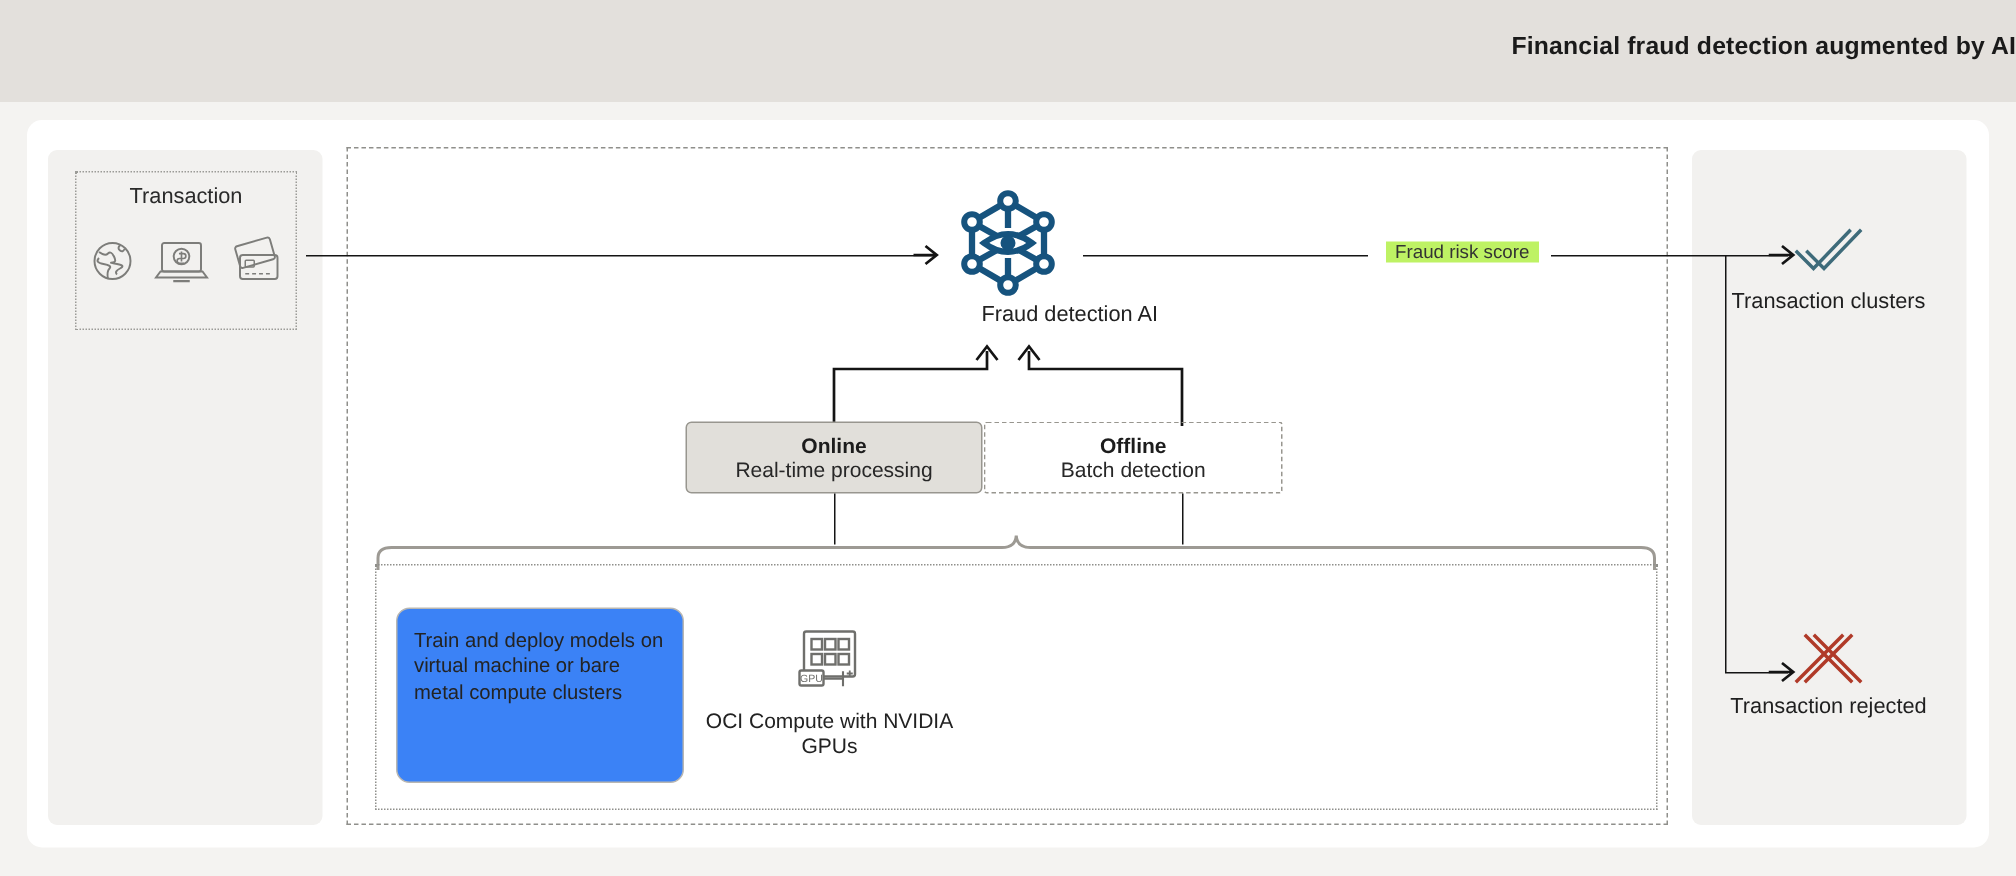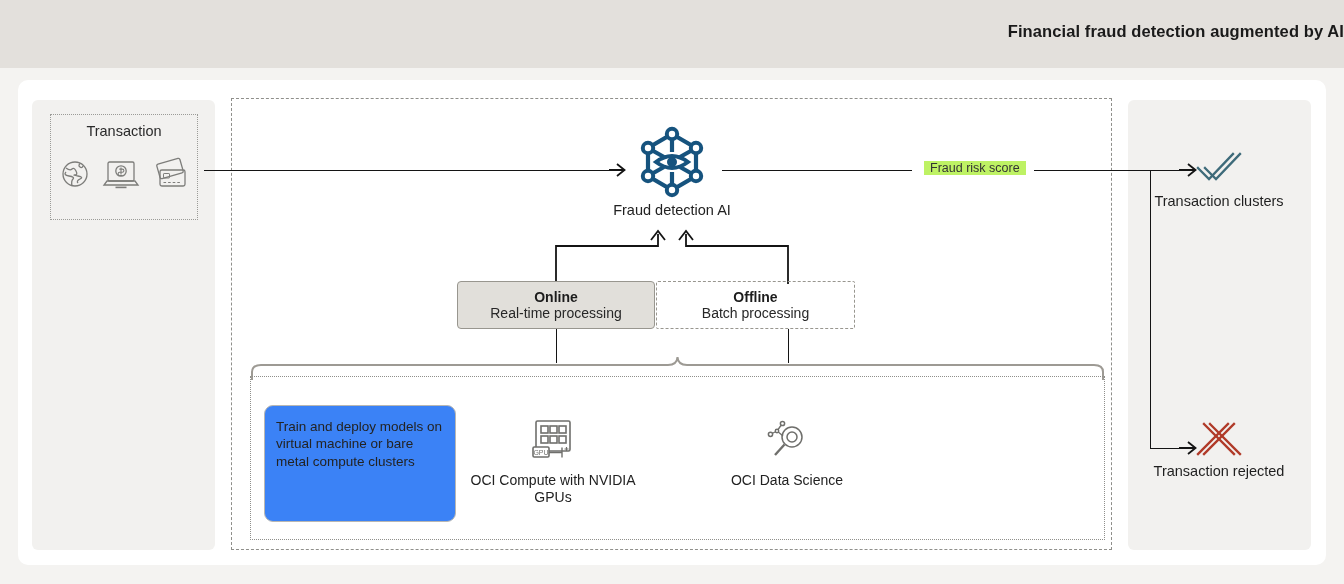--- a/index.html
+++ b/index.html
@@ -100,21 +100,21 @@
   
   .ai-icon {
     position: absolute;
     left: 634px; top: 124px;
     width: 76px; height: 76px;
   }
   .ai-label {
     position: absolute;
     left: 572px; top: 202px;
     width: 200px;
-    text-align: center;
+    text-align: right;
     font-size: 14.5px;
     color: #222;
   }
 
   
   .hline {
     position: absolute;
     height: 0;
     border-top: 1.8px solid #141414;
   }
@@ -332,21 +332,21 @@
     <path d="M116 62 L116 24 L14 24 L14 12" stroke="#141414" stroke-width="1.8" fill="none"></path>
     <path d="M7 18 L14 9 L21 18" stroke="#141414" stroke-width="1.8" fill="none"></path>
   </svg>
 
   <div class="proc-box proc-online">
     <div class="proc-title">Online</div>
     <div class="proc-sub">Real-time processing</div>
   </div>
   <div class="proc-box proc-offline">
     <div class="proc-title">Offline</div>
-    <div class="proc-sub">Batch processing</div>
+    <div class="proc-sub">Batch detection</div>
   </div>
 
   <div class="vline" style="left:556px; top:329px; height:34px;"></div>
   <div class="vline" style="left:788px; top:329px; height:34px;"></div>
 
   <div class="brace">
     <svg width="855" height="24" viewBox="0 0 855 24" fill="none" preserveAspectRatio="none">
       <path d="M2 24 L2 16 Q2 9 11 9 L418 9 Q427 9 427.5 1 Q428 9 437 9 L844 9 Q853 9 853 16 L853 24" stroke="#9d9a94" stroke-width="2" fill="none"></path>
     </svg>
   </div>
@@ -367,34 +367,20 @@
         <rect x="31" y="20" width="7" height="7"></rect>
         <rect x="5" y="31" width="16" height="10" rx="1.2" fill="#ffffff"></rect>
         <text x="13" y="38.6" font-family="Liberation Sans, sans-serif" font-size="7" fill="#6f6f6c" stroke="none" text-anchor="middle">GPU</text>
         <path d="M21 36.5 h13 M34 31.5 v10" stroke-width="1.4"></path>
         <path d="M36.5 33 h4 M38.5 31 v4" stroke-width="1.2"></path>
       </svg>
     </div>
     <div class="feature-label">OCI Compute with NVIDIA GPUs</div>
   </div>
 
-  <div class="feature feat-ds">
-    <div class="feature-icon">
-      <svg width="48" height="48" viewBox="0 0 48 48" fill="none" stroke="#6f6f6c" stroke-width="1.5">
-        <circle cx="29" cy="21" r="10"></circle>
-        <circle cx="29" cy="21" r="5"></circle>
-        <path d="M21.5 28.5 L12 39" stroke-width="2.4"></path>
-        <path d="M19 8 L14 15 L20 20 M14 15 L8 18" stroke-width="1.3"></path>
-        <circle cx="19.5" cy="7.5" r="2.1" fill="#ffffff"></circle>
-        <circle cx="7.5" cy="18.3" r="2.1" fill="#ffffff"></circle>
-        <circle cx="14" cy="15" r="1.7" fill="#ffffff"></circle>
-      </svg>
-    </div>
-    <div class="feature-label">OCI Data Science</div>
-  </div>
 
   <div class="outcome out-approved">
     <div class="outcome-icon">
       <svg width="54" height="42" viewBox="0 0 54 42" fill="none" stroke="#3e6b7a" stroke-width="2.3" stroke-linecap="square">
         <path d="M6 20 L17 31 L41 6"></path>
         <path d="M13 20 L24 31 L48 6"></path>
       </svg>
     </div>
     <div class="outcome-label">Transaction clusters</div>
   </div>

